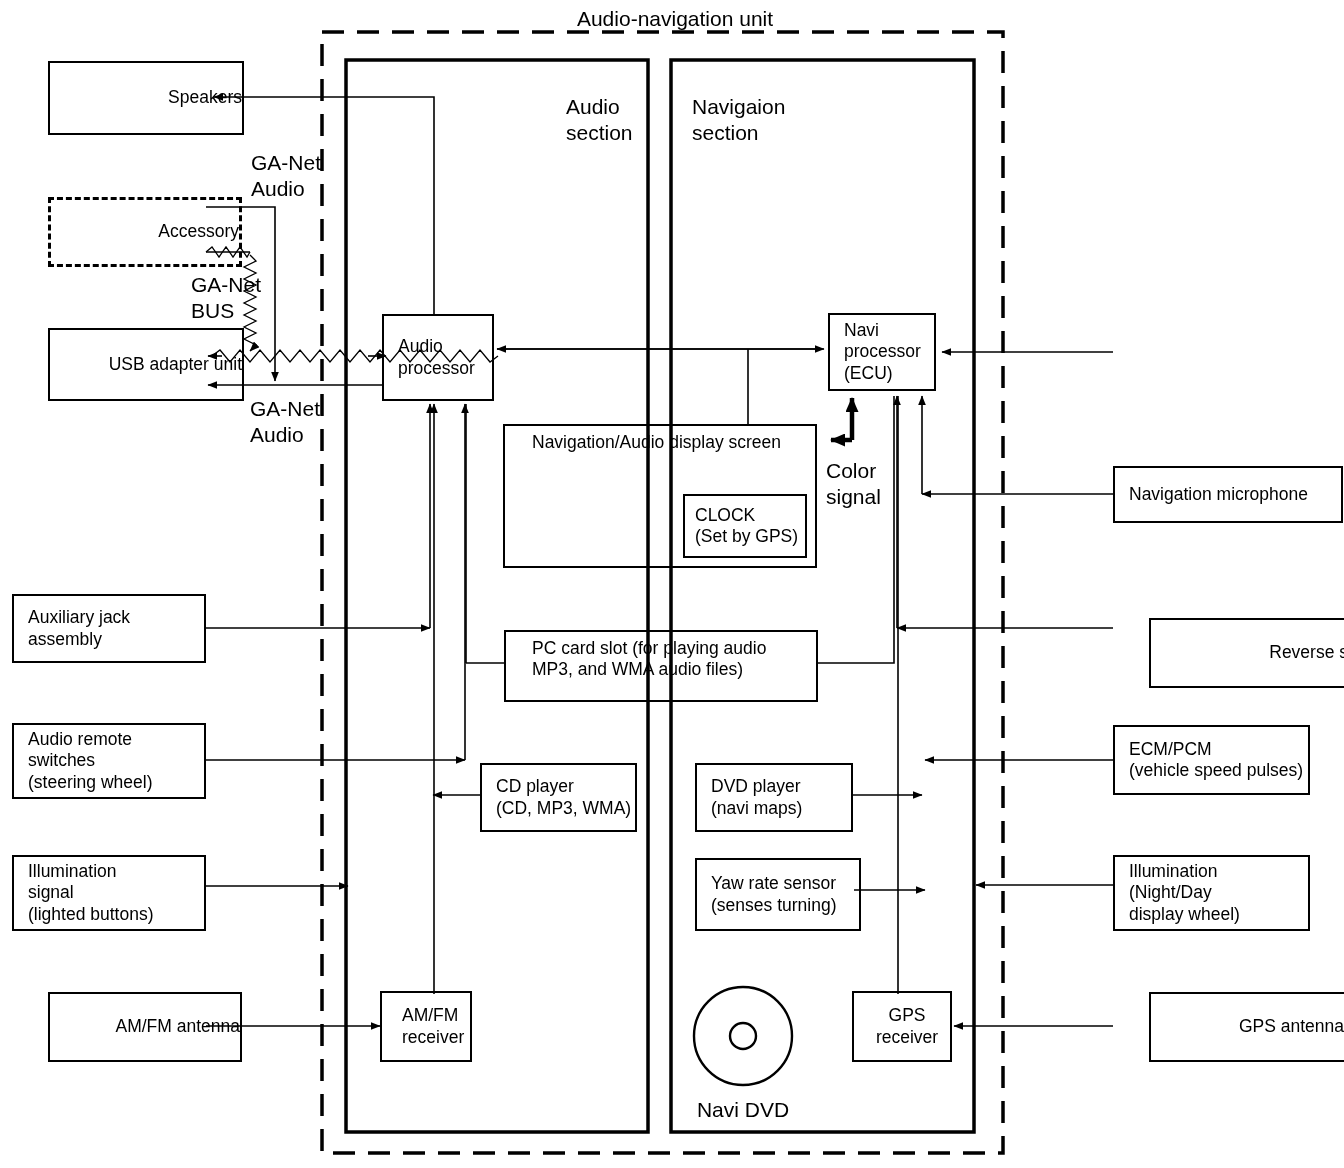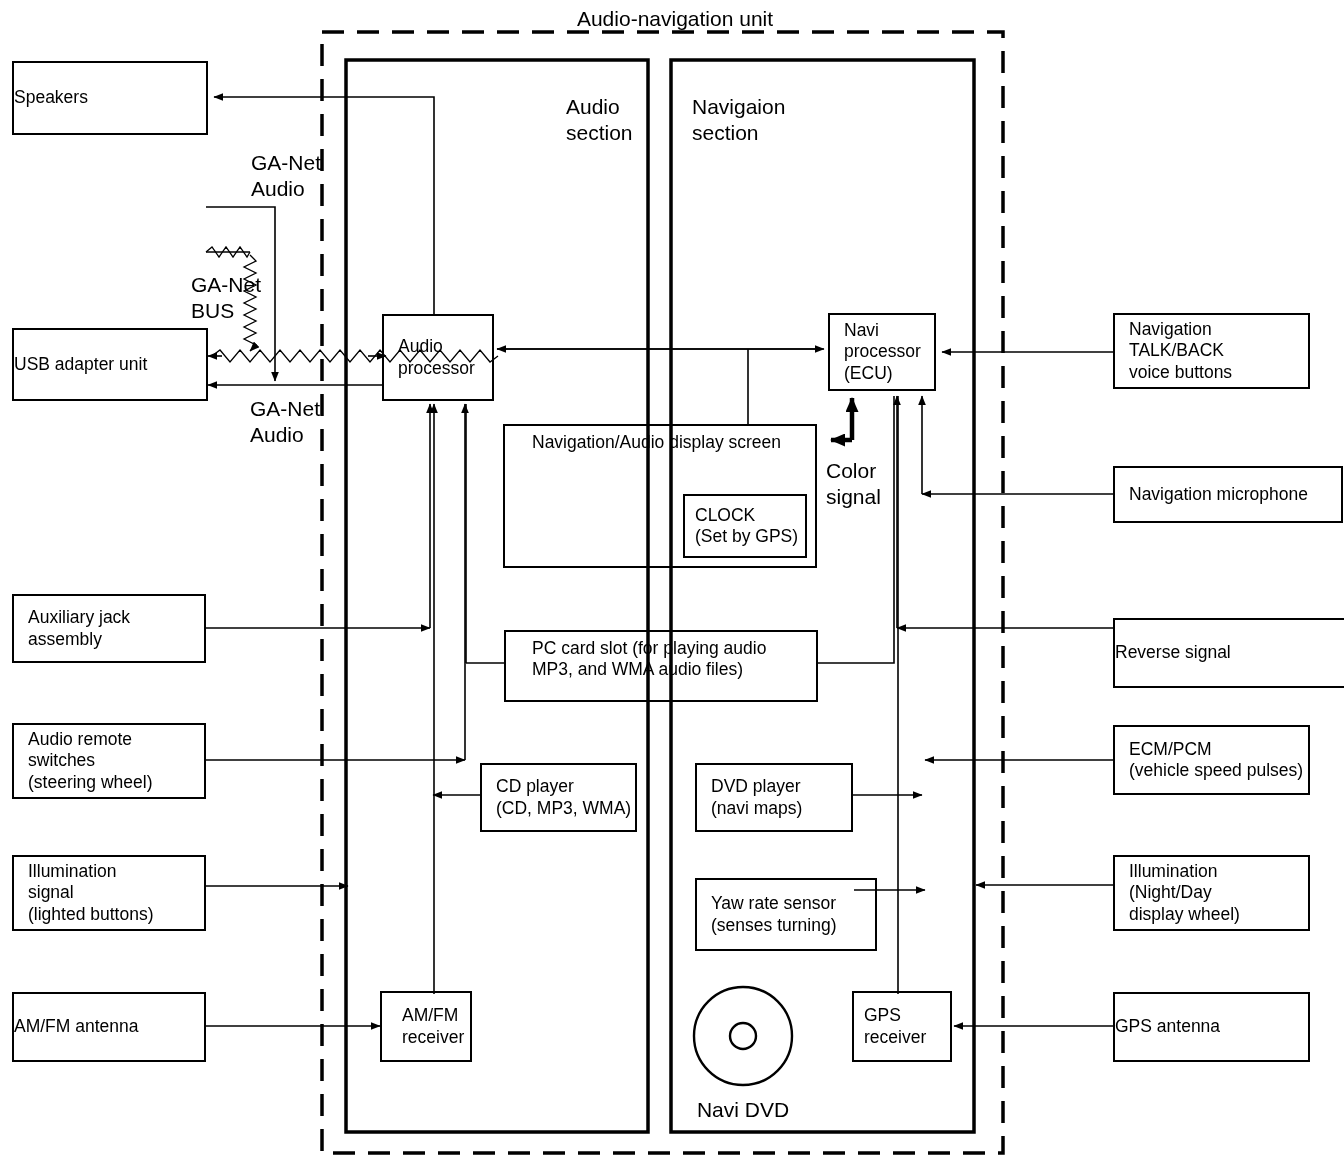--- a/index.html
+++ b/index.html
@@ -37,21 +37,21 @@
     font-size: 17.5px;
     line-height: 1.22;
     white-space: nowrap;
     z-index: 3;
   }
   .node.thin { border-width: 2px; }
   .node.dashed {
     border-style: dashed;
     border-width: 3px;
   }
-  .node.centered { align-items: flex-start; text-align: center; }
+  .node.centered { align-items: flex-end; text-align: center; margin-left: 36px; }
   .node.left { align-items: flex-start; text-align: left; padding-left: 14px; }
   .node.toptext { justify-content: flex-start; padding-top: 6px; }
   .free-label {
     position: absolute;
     font-size: 21px;
     line-height: 1.22;
     white-space: nowrap;
     z-index: 4;
   }
   .free-label.ctr { text-align: center; }
@@ -153,20 +153,23 @@
   </div>
   <div class="free-label" style="left:692px; top:94px;">
     <span class="ln">Navigaion</span>
     <span class="ln">section</span>
   </div>
 
   <div class="node centered" style="left:12px; top:61px; width:196px; height:74px;">
     <span>Speakers</span>
   </div>
 
+  <div class="node dashed centered" style="left:12px; top:197px; width:194px; height:70px;">
+    <span>Accessory</span>
+  </div>
 
   <div class="node centered" style="left:12px; top:328px; width:196px; height:73px;">
     <span>USB adapter unit</span>
   </div>
 
   <div class="node left" style="left:12px; top:594px; width:194px; height:69px;">
     <span class="ln">Auxiliary jack</span>
     <span class="ln">assembly</span>
   </div>
 
@@ -231,42 +234,37 @@
   <div class="node left" style="left:480px; top:763px; width:157px; height:69px;">
     <span class="ln">CD player</span>
     <span class="ln">(CD, MP3, WMA)</span>
   </div>
 
   <div class="node left" style="left:695px; top:763px; width:158px; height:69px;">
     <span class="ln">DVD player</span>
     <span class="ln">(navi maps)</span>
   </div>
 
-  <div class="node left" style="left:695px; top:858px; width:182px; height:73px;margin-top:20px;">
+  <div class="node left" style="left:695px; top:858px; width:166px; height:73px;">
     <span class="ln">Yaw rate sensor</span>
     <span class="ln">(senses turning)</span>
   </div>
 
   <div class="node left" style="left:380px; top:991px; width:92px; height:71px; padding-left:20px;">
     <span class="ln">AM/FM</span>
     <span class="ln">receiver</span>
   </div>
 
   <div class="free-label ctr" style="left:683px; top:1097px; width:120px;">Navi DVD</div>
 
-  <div class="node left" style="left:852px; top:991px; width:100px; height:71px; padding-left:10px;">
+  <div class="node left" style="left:852px; top:991px; width:100px; height:71px; padding-left:10px;align-items:center;">
     <span class="ln">GPS</span>
     <span class="ln">receiver</span>
   </div>
 
-  <div class="node left" style="left:1113px; top:313px; width:197px; height:76px;">
-    <span class="ln">Navigation</span>
-    <span class="ln">TALK/BACK</span>
-    <span class="ln">voice buttons</span>
-  </div>
 
   <div class="node left" style="left:1113px; top:466px; width:230px; height:57px; ">
     <span>Navigation microphone</span>
   </div>
 
   <div class="node centered" style="left:1113px; top:618px; width:238px; height:70px;">
     <span>Reverse signal</span>
   </div>
 
   <div class="node left" style="left:1113px; top:725px; width:197px; height:70px;">

